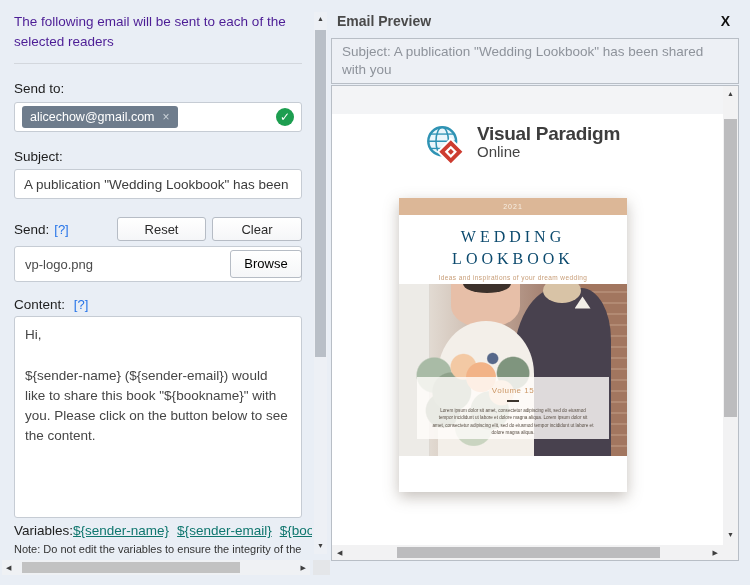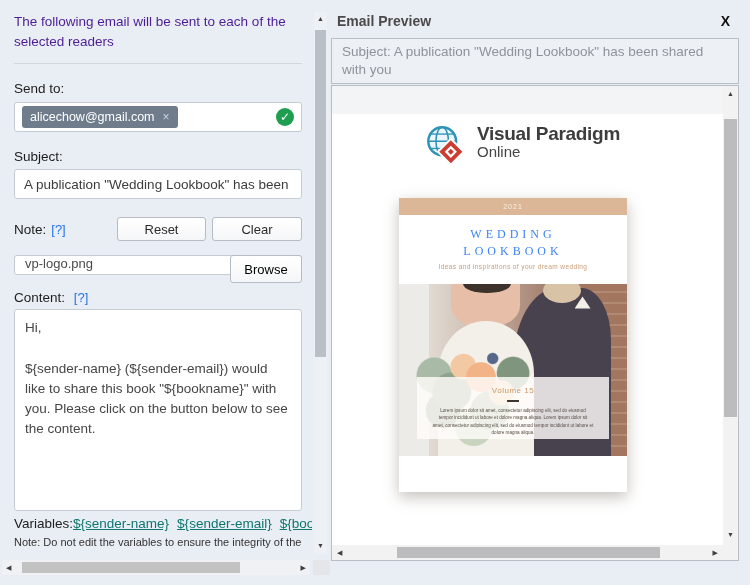--- a/index.html
+++ b/index.html
@@ -22,22 +22,22 @@
          display:flex;align-items:center;justify-content:center;font-size:12px;font-weight:bold;}
   .text-input{margin-top:5px;display:block;width:288px;height:30px;border:1px solid #c6ccd4;border-radius:3px;
               font-size:13.5px;color:#3c3c3c;padding:0 9px;box-sizing:border-box;background:#fff;
               font-family:inherit;white-space:nowrap;overflow:hidden;text-overflow:clip;outline:none;}
   .logo-row{margin-top:18px;width:288px;display:flex;align-items:center;}
   .help{color:#2573e8;font-size:13px;margin-left:5px;text-decoration:none;}
   .btn{height:24px;background:linear-gradient(#ffffff,#f5f6f8);border:1px solid #b6bcc5;border-radius:3px;
        font-size:13px;color:#2b2b2b;font-family:inherit;cursor:pointer;}
   .reset-btn{width:89px;margin-left:auto;}
   .clear-btn{width:90px;margin-left:6px;}
-  .file-row{margin-top:14px;width:288px;height:20px;border:1px solid #c6ccd4;border-radius:3px;background:#fff;
-            display:flex;align-items:flex-start;box-sizing:border-box;}
+  .file-row{margin-top:5px;width:288px;height:36px;border:1px solid #c6ccd4;border-radius:3px;background:#fff;
+            display:flex;align-items:center;box-sizing:border-box;}
   .file-name{font-size:13px;color:#4a4a4a;padding-left:10px;flex:1;}
   .browse-btn{width:72px;height:28px;margin:-1px -1px 0 0;border:1px solid #b6bcc5;border-radius:3px;
               background:linear-gradient(#ffffff,#f5f6f8);font-size:13px;font-family:inherit;cursor:pointer;}
   .content-label-row{margin-top:15px;font-size:13.5px;}
   .content-area{margin-top:4px;display:block;width:288px;height:202px;border:1px solid #c6ccd4;border-radius:3px;
                 resize:none;font-family:inherit;font-size:13.5px;color:#464646;line-height:1.5;
                 padding:8px 10px;box-sizing:border-box;outline:none;background:#fff;}
   .vars-row{margin-top:5px;width:298px;white-space:nowrap;overflow:hidden;font-size:13.5px;color:#202020;}
   .vars-row a{color:#0f766e;margin-right:8px;text-decoration:underline;}
   .note{margin-top:5px;font-size:11px;color:#333;white-space:nowrap;overflow:hidden;width:298px;}
@@ -79,22 +79,22 @@
   .vp-logo{position:absolute;left:92px;top:10px;display:flex;align-items:flex-start;gap:7px;}
   .vp-text1{font-size:19px;font-weight:bold;color:#3d3d3d;letter-spacing:-0.3px;line-height:1.05;}
   .vp-text2{font-size:15px;color:#454545;line-height:1.1;}
 
   
   .cover-card{position:absolute;left:67px;top:84px;width:228px;height:294px;background:#fff;
               box-shadow:0 5px 14px rgba(90,75,60,.35);}
   .cover-band{height:17px;background:#dcb797;color:#f7efe4;font-size:7px;line-height:17px;
               text-align:center;letter-spacing:1px;}
   .cover-titlebox{height:69px;text-align:center;padding-top:11px;box-sizing:border-box;background:#fff;}
-  .cover-title{font-family:"Liberation Serif","DejaVu Serif",serif;font-size:12px;letter-spacing:4px;
-               color:#3b82f6;line-height:1.35;}
+  .cover-title{font-family:"Liberation Serif","DejaVu Serif",serif;font-size:16px;letter-spacing:4px;
+               color:#0c4a6e;line-height:1.35;}
   .cover-subtitle{font-size:6.5px;color:#c79c76;margin-top:4px;letter-spacing:0.4px;}
   .cover-photo{position:relative;height:172px;overflow:hidden;
                background:linear-gradient(to right,#ece8e2 0%,#e3dcd4 12%,#d3c5ba 28%,#bba091 46%,#a58272 64%,#9b7463 100%);}
   .ph-wall{position:absolute;left:0;top:0;width:13%;height:100%;background:#edebe7;border-right:1px solid #ddd8d2;}
   .ph-brick{position:absolute;right:0;top:0;width:20%;height:100%;
             background:repeating-linear-gradient(0deg,#a2765f 0 9px,#b28a73 9px 11px);}
   .ph-suit{position:absolute;left:50%;top:2%;width:43%;height:100%;background:#48414e;border-radius:45% 30% 0 0;}
   .ph-groom-hair{position:absolute;left:63%;top:-4%;width:17%;height:15%;background:#d8c3a6;border-radius:50%;}
   .ph-pocket{position:absolute;left:77%;top:7%;width:7%;height:7%;background:#f3efe8;
              clip-path:polygon(0 100%,50% 0,100% 100%);}
@@ -135,21 +135,21 @@
         <span>alicechow@gmail.com</span>
         <span class="tag-x">×</span>
       </span>
       <span class="check">✓</span>
     </div>
 
     <div class="field-label">Subject:</div>
     <input class="text-input" type="text" value="A publication &quot;Wedding Lookbook&quot; has been shared with you" style="">
 
     <div class="logo-row">
-      <span class="field-label" style="margin-top:0">Note:</span>
+      <span class="field-label" style="margin-top:0">Send:</span>
       <a href="#" class="help">[?]</a>
       <button class="btn reset-btn">Reset</button>
       <button class="btn clear-btn">Clear</button>
     </div>
     <div class="file-row">
       <span class="file-name">vp-logo.png</span>
       <button class="browse-btn">Browse</button>
     </div>
 
     <div class="content-label-row">

